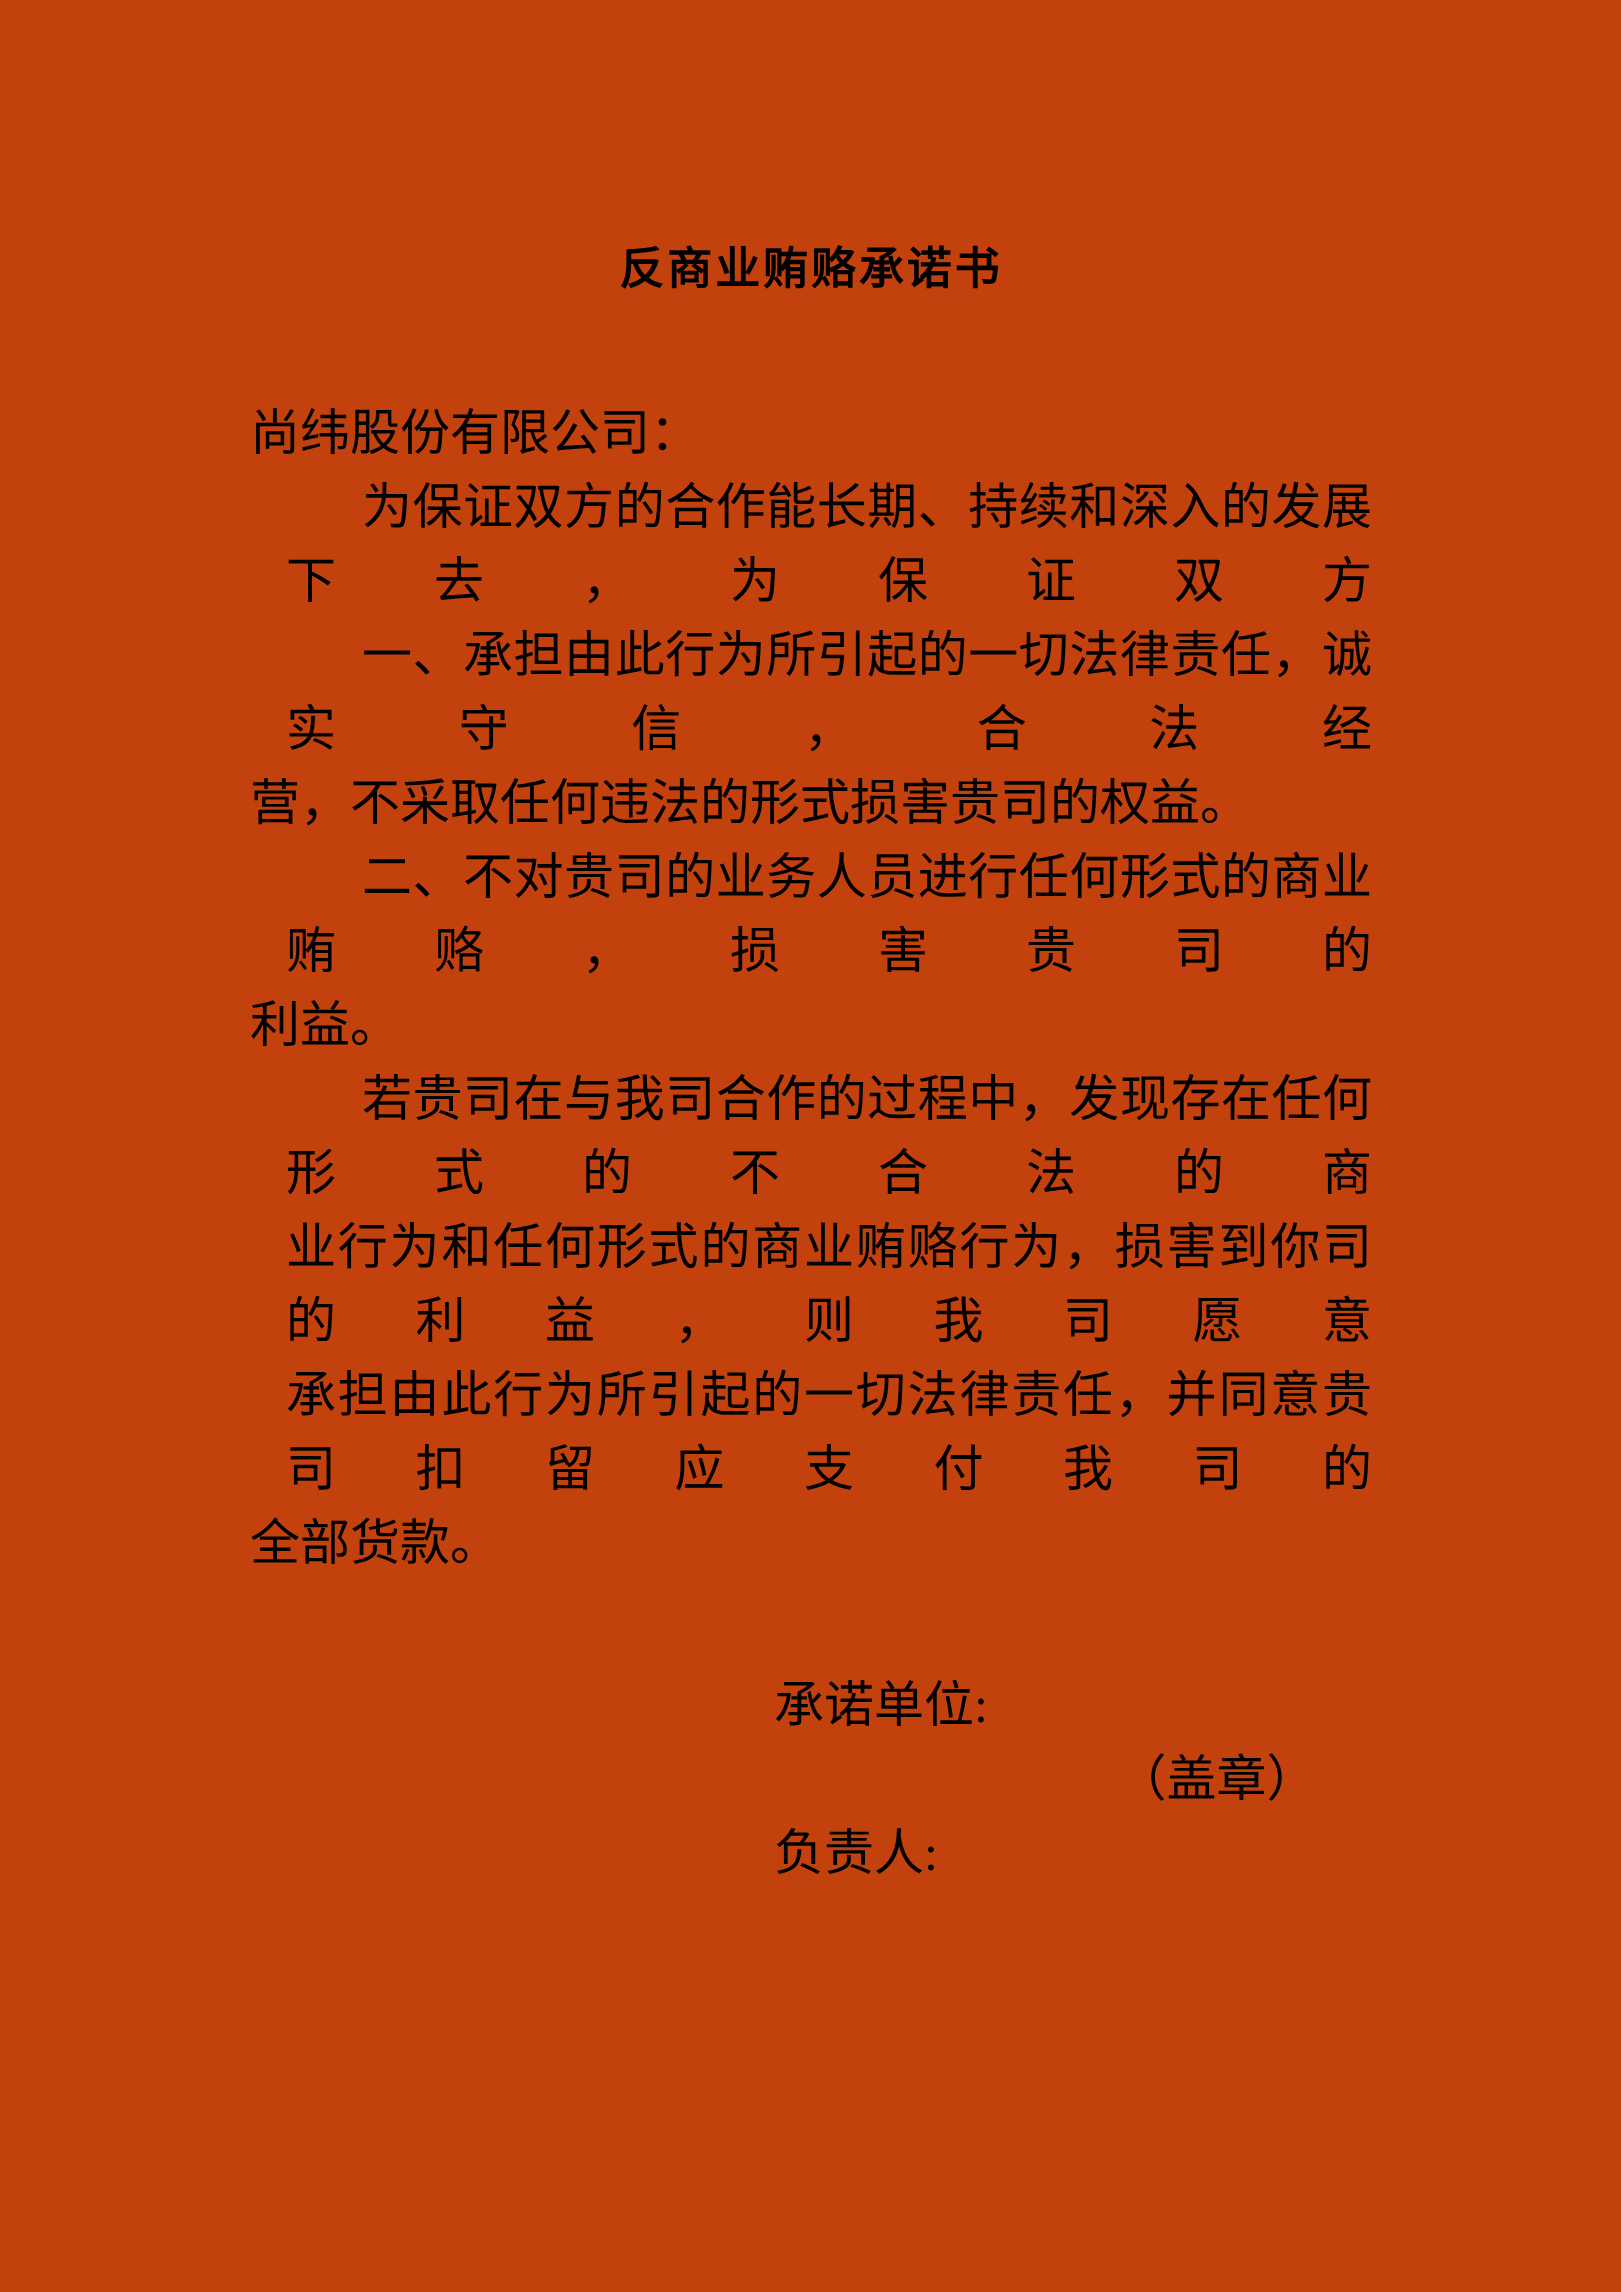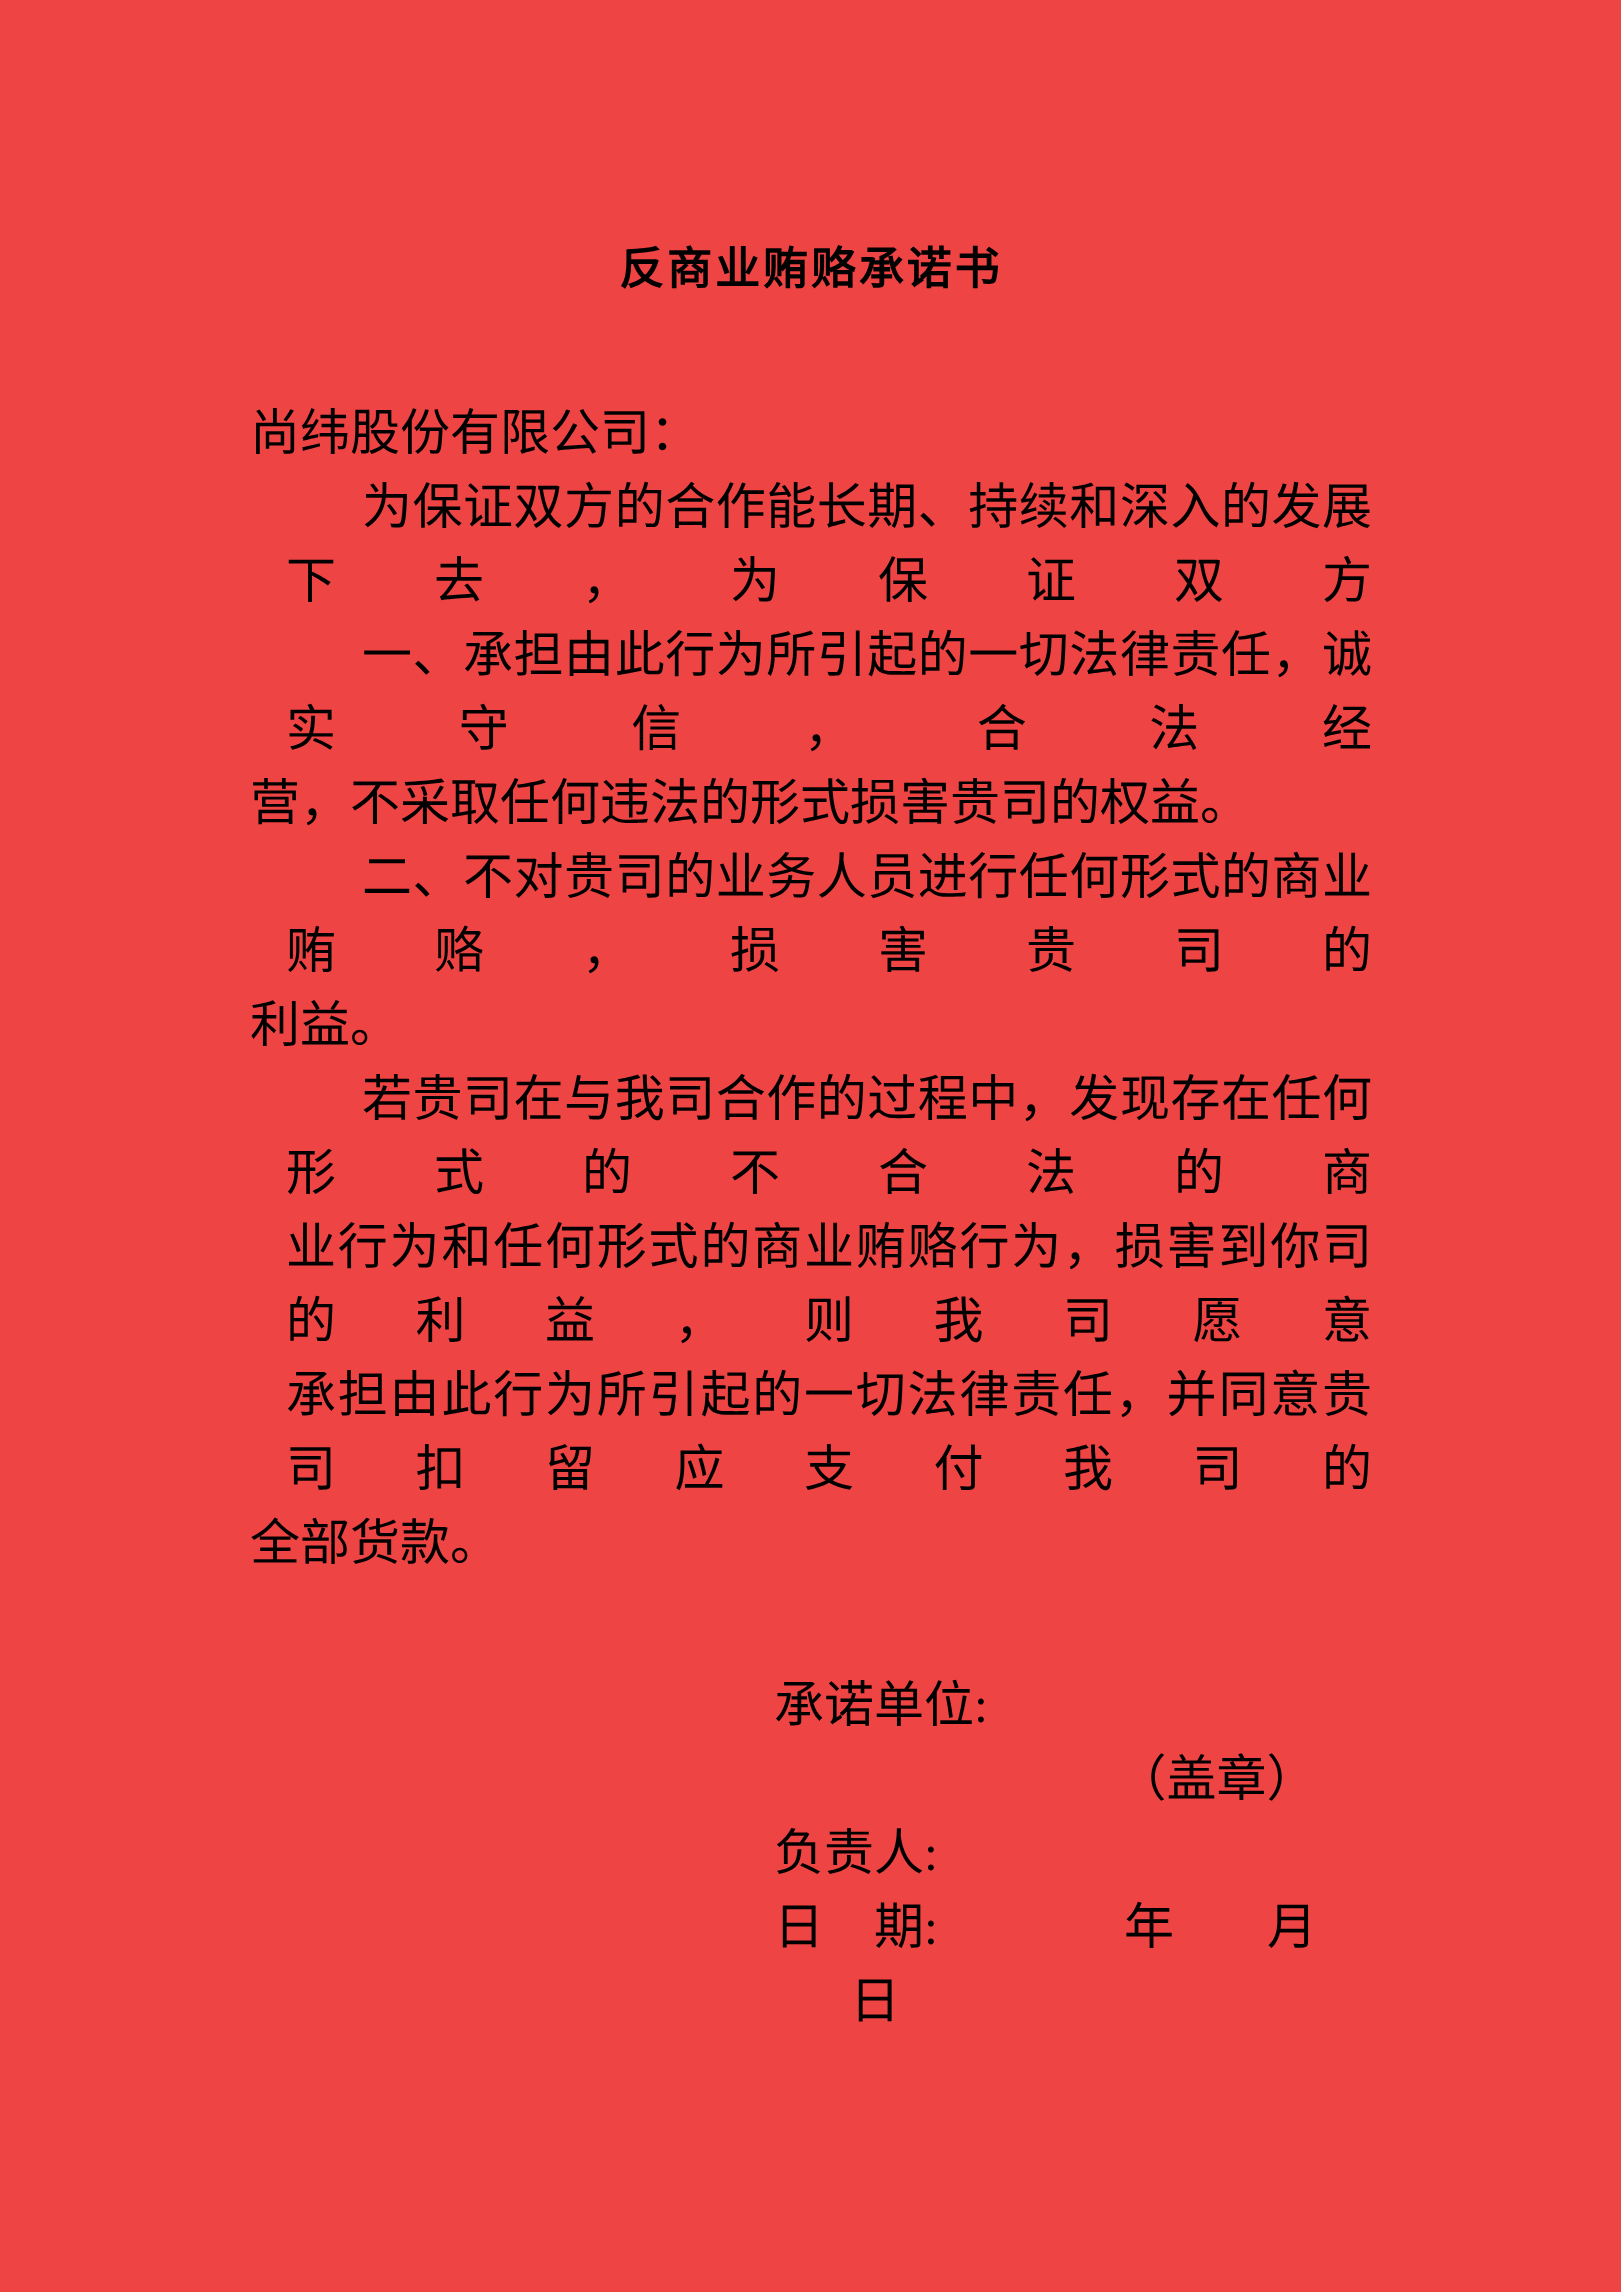--- a/index.html
+++ b/index.html
@@ -5,21 +5,21 @@
   html, body {
     margin: 0;
     padding: 0;
     background: #e8e8e8;
   }
   .page {
     position: relative;
     width: 1621px;
     height: 2293px;
     margin: 0 auto;
-    background: #ef4444;
+    background: #c2410c;
     color: #000000;
     font-family: "Liberation Serif", "DejaVu Serif", serif;
     overflow: hidden;
   }
   .content {
     position: absolute;
     left: 250px;
     top: 0;
     width: 1122px;
   }
@@ -81,20 +81,17 @@
       <div class="line j ind">若贵司在与我司合作的过程中，发现存在任何形式的不合法的商</div>
       <div class="line j">业行为和任何形式的商业贿赂行为，损害到你司的利益，则我司愿意</div>
       <div class="line j">承担由此行为所引起的一切法律责任，并同意贵司扣留应支付我司的</div>
       <div class="line">全部货款。</div>
     </div>
 
     <div class="sig-block">
       <div class="line sig-line">承诺单位:</div>
       <div class="line seal-line">（盖章）</div>
       <div class="line sig-line">负责人:</div>
-      <div class="line sig-line date-line">
-        <span>日　期:</span><span class="year">年</span><span class="month">月</span><span class="day">日</span>
-      </div>
     </div>
 
   </div>
 </div>
 
 
 </body></html>

